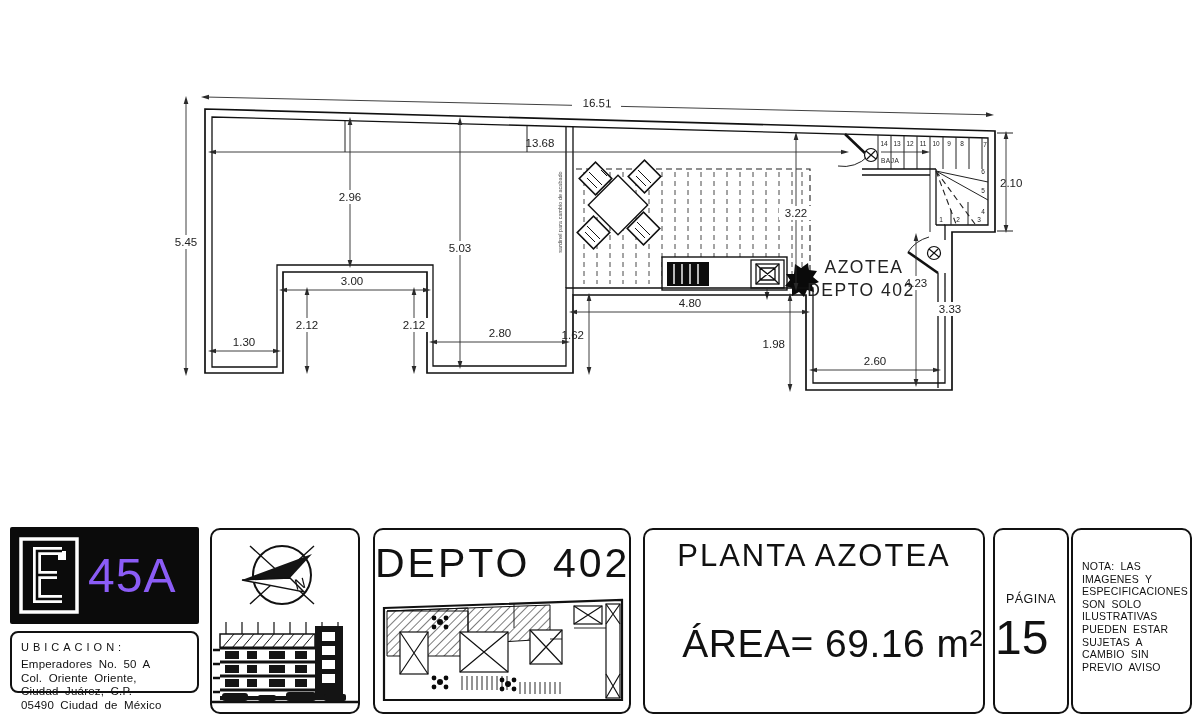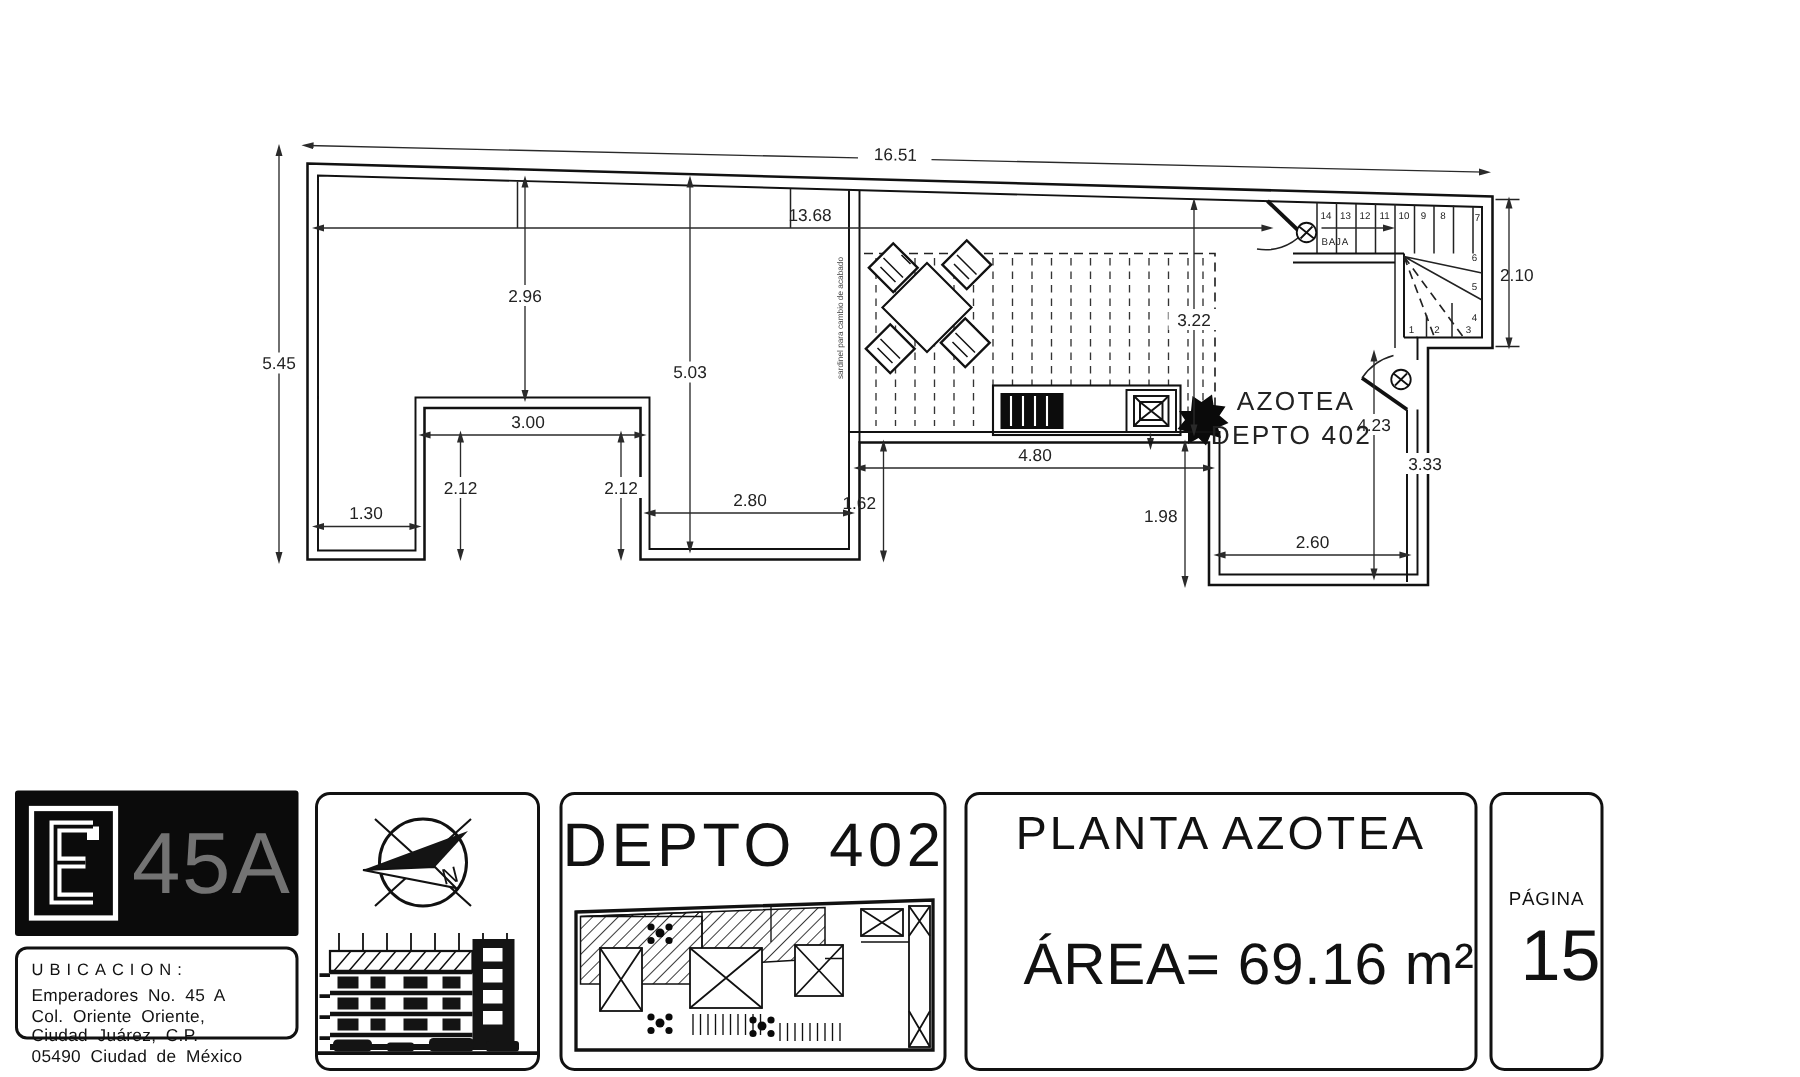--- a/index.html
+++ b/index.html
@@ -16,33 +16,33 @@
   .dte {text-anchor:end;} .dts{text-anchor:start;}
   .room{font:17.5px "Liberation Sans",sans-serif;fill:#222;letter-spacing:1.5px;text-anchor:middle;}
   .sn  {font:6.5px "Liberation Sans",sans-serif;fill:#222;text-anchor:middle;}
   .baja{font:6.5px "Liberation Sans",sans-serif;fill:#222;letter-spacing:.5px;}
   .curb{font:5.5px "Liberation Sans",sans-serif;fill:#444;text-anchor:middle;}
   .lbg {fill:#fff;}
   
   .panel{position:absolute;border:2px solid #111;border-radius:10px;background:#fff;box-sizing:border-box;}
   .logoBox{position:absolute;left:10px;top:527px;width:189px;height:97px;background:#0b0b0b;
            border-radius:2px;display:flex;align-items:center;}
-  .logoTxt{color:#737373;font-size:58px;letter-spacing:1px;margin-left:8px;}
+  .logoTxt{color:#8b5cf6;font-size:48px;letter-spacing:1px;margin-left:8px;}
   .ubiBox{left:10px;top:631px;width:189px;height:62px;border-radius:8px;padding:6px 9px;}
   .ubiHead{font-size:11px;letter-spacing:4px;margin:2px 0 5px 0;}
   .ubiLine{font-size:11.5px;letter-spacing:.2px;word-spacing:3px;line-height:13.5px;white-space:nowrap;}
   .p2{left:210px;top:528px;width:150px;height:186px;}
   .p3{left:373px;top:528px;width:258px;height:186px;}
   .p3t{position:absolute;left:0;right:0;top:10px;text-align:center;font-size:41px;letter-spacing:3px;word-spacing:8px;white-space:nowrap;}
   .p4{left:643px;top:528px;width:342px;height:186px;}
   .p4t{position:absolute;left:0;right:0;top:8px;text-align:center;font-size:31px;letter-spacing:2px;white-space:nowrap;}
   .p4a{position:absolute;left:0;right:0;top:92px;text-align:right;font-size:39px;letter-spacing:.5px;white-space:nowrap;}
   .p5{left:993px;top:528px;width:76px;height:186px;}
   .p5l{position:absolute;left:0;right:0;top:62px;text-align:center;font-size:12.5px;letter-spacing:.5px;}
-  .p5n{position:absolute;left:0;right:0;top:80px;text-align:right;font-size:48px;}
+  .p5n{position:absolute;left:0;right:0;top:80px;text-align:left;font-size:48px;}
   .p6{left:1071px;top:528px;width:121px;height:186px;padding:30px 8px 0 9px;}
   .notaLine{font-size:10.5px;letter-spacing:.2px;word-spacing:3px;line-height:12.6px;white-space:nowrap;}
 </style>
 </head>
 <body>
 
 <div id="sheet">
 
   
   <svg width="1200" height="500" viewBox="0 0 1200 500">
@@ -211,21 +211,21 @@
     <svg width="62" height="79" viewBox="0 0 62 79" style="margin-left:8px">
       <rect x="3" y="3" width="56" height="73" fill="none" stroke="#fff" stroke-width="3.5"></rect>
       <path d="M44,15 H19 V63 H44 M19,39 H39 M44,15 V24" fill="none" stroke="#fff" stroke-width="8"></path>
       <path d="M44,15 H19 V63 H44 M19,39 H39" fill="none" stroke="#0b0b0b" stroke-width="2.5"></path>
     </svg>
     <span class="logoTxt">45A</span>
   </div>
 
   <div class="panel ubiBox">
     <div class="ubiHead">UBICACION:</div>
-    <div class="ubiLine">Emperadores No. 45 A</div>
+    <div class="ubiLine">Emperadores No. 50 A</div>
     <div class="ubiLine">Col. Oriente Oriente,</div>
     <div class="ubiLine">Ciudad Juárez, C.P.</div>
     <div class="ubiLine">05490 Ciudad de México</div>
   </div>
 
   <div class="panel p2">
     <svg width="146" height="182" viewBox="0 0 146 182">
       <g>
         <path d="M38,16 L102,74 M102,16 L38,74" stroke="#111" stroke-width="1.4" fill="none"></path>
         <circle cx="70" cy="45" r="29" fill="none" stroke="#111" stroke-width="2"></circle>
@@ -325,14 +325,25 @@
   <div class="panel p4">
     <div class="p4t">PLANTA AZOTEA</div>
     <div class="p4a">ÁREA= 69.16 m²</div>
   </div>
 
   <div class="panel p5">
     <div class="p5l">PÁGINA</div>
     <div class="p5n">15</div>
   </div>
 
+  <div class="panel p6">
+    <div class="notaLine">NOTA: LAS</div>
+    <div class="notaLine">IMAGENES Y</div>
+    <div class="notaLine">ESPECIFICACIONES</div>
+    <div class="notaLine">SON SOLO</div>
+    <div class="notaLine">ILUSTRATIVAS</div>
+    <div class="notaLine">PUEDEN ESTAR</div>
+    <div class="notaLine">SUJETAS A</div>
+    <div class="notaLine">CAMBIO SIN</div>
+    <div class="notaLine">PREVIO AVISO</div>
+  </div>
 
 </div>
 
 </body></html>

